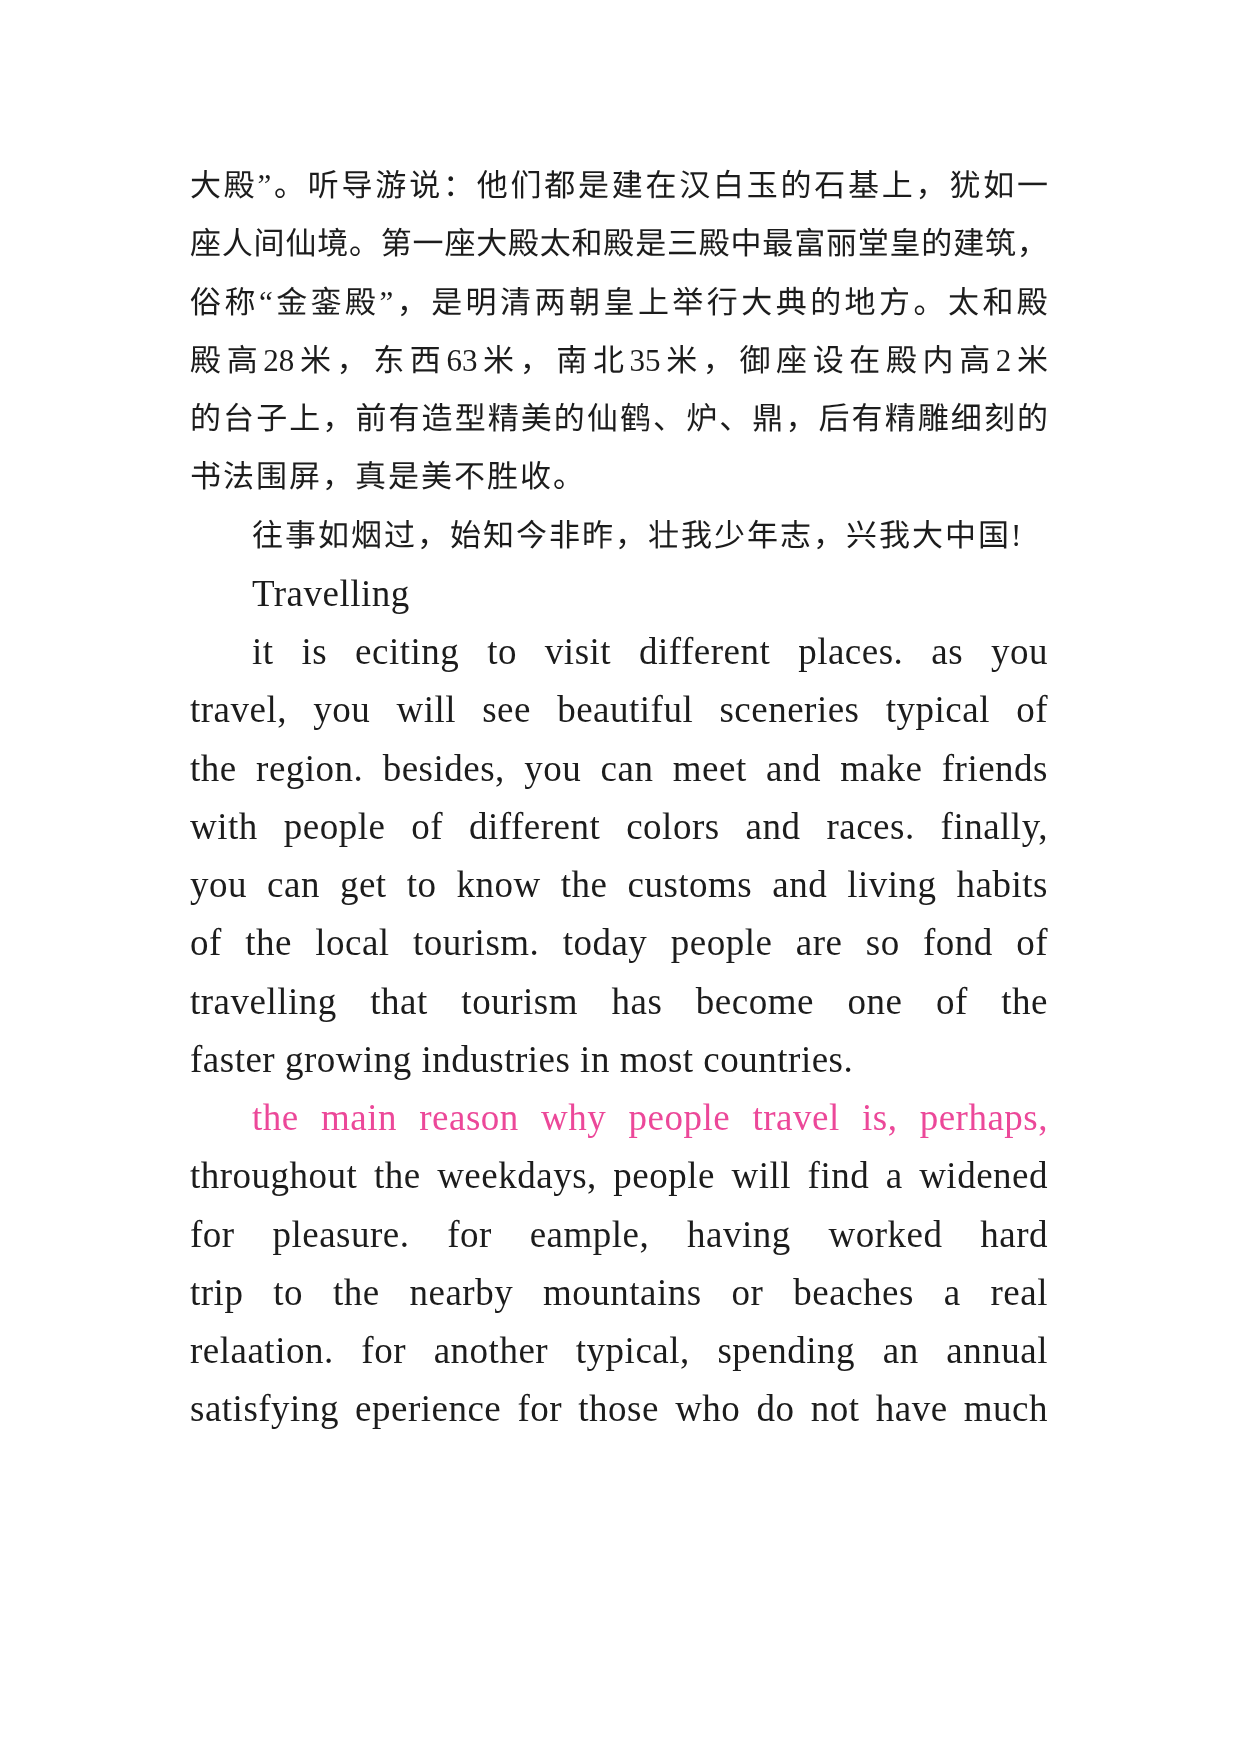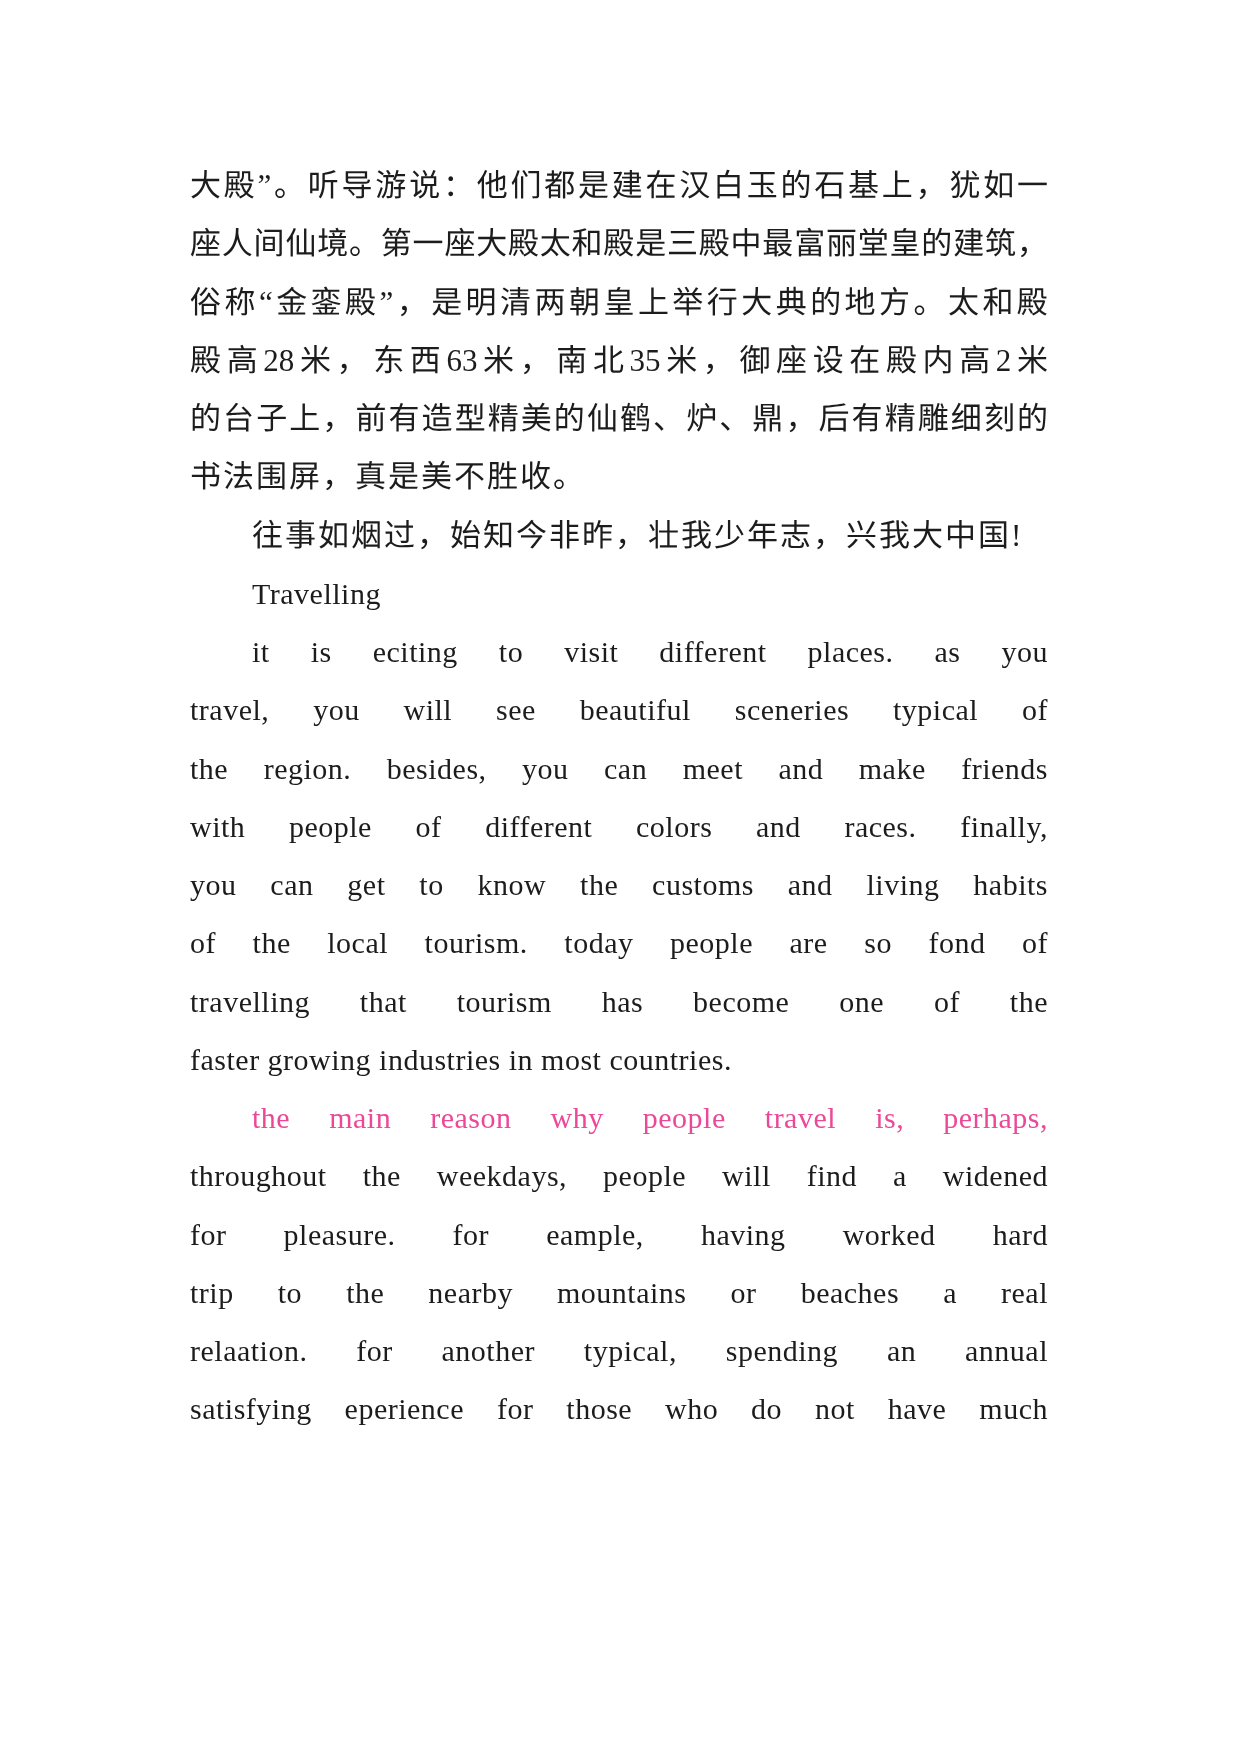--- a/index.html
+++ b/index.html
@@ -31,21 +31,21 @@
     color: #1c1c1c;
     white-space: nowrap;
   }
   
   .line.zh {
     font-size: 31px;
     letter-spacing: 2px;
   }
   
   .line.en {
-    font-size: 30px;
+    font-size: 37px;
     letter-spacing: 0.5px;
   }
   
   .line.ind { padding-left: 62px; }
   
   .line.jz {
     display: flex;
     justify-content: space-between;
     align-items: baseline;
     letter-spacing: 0;

